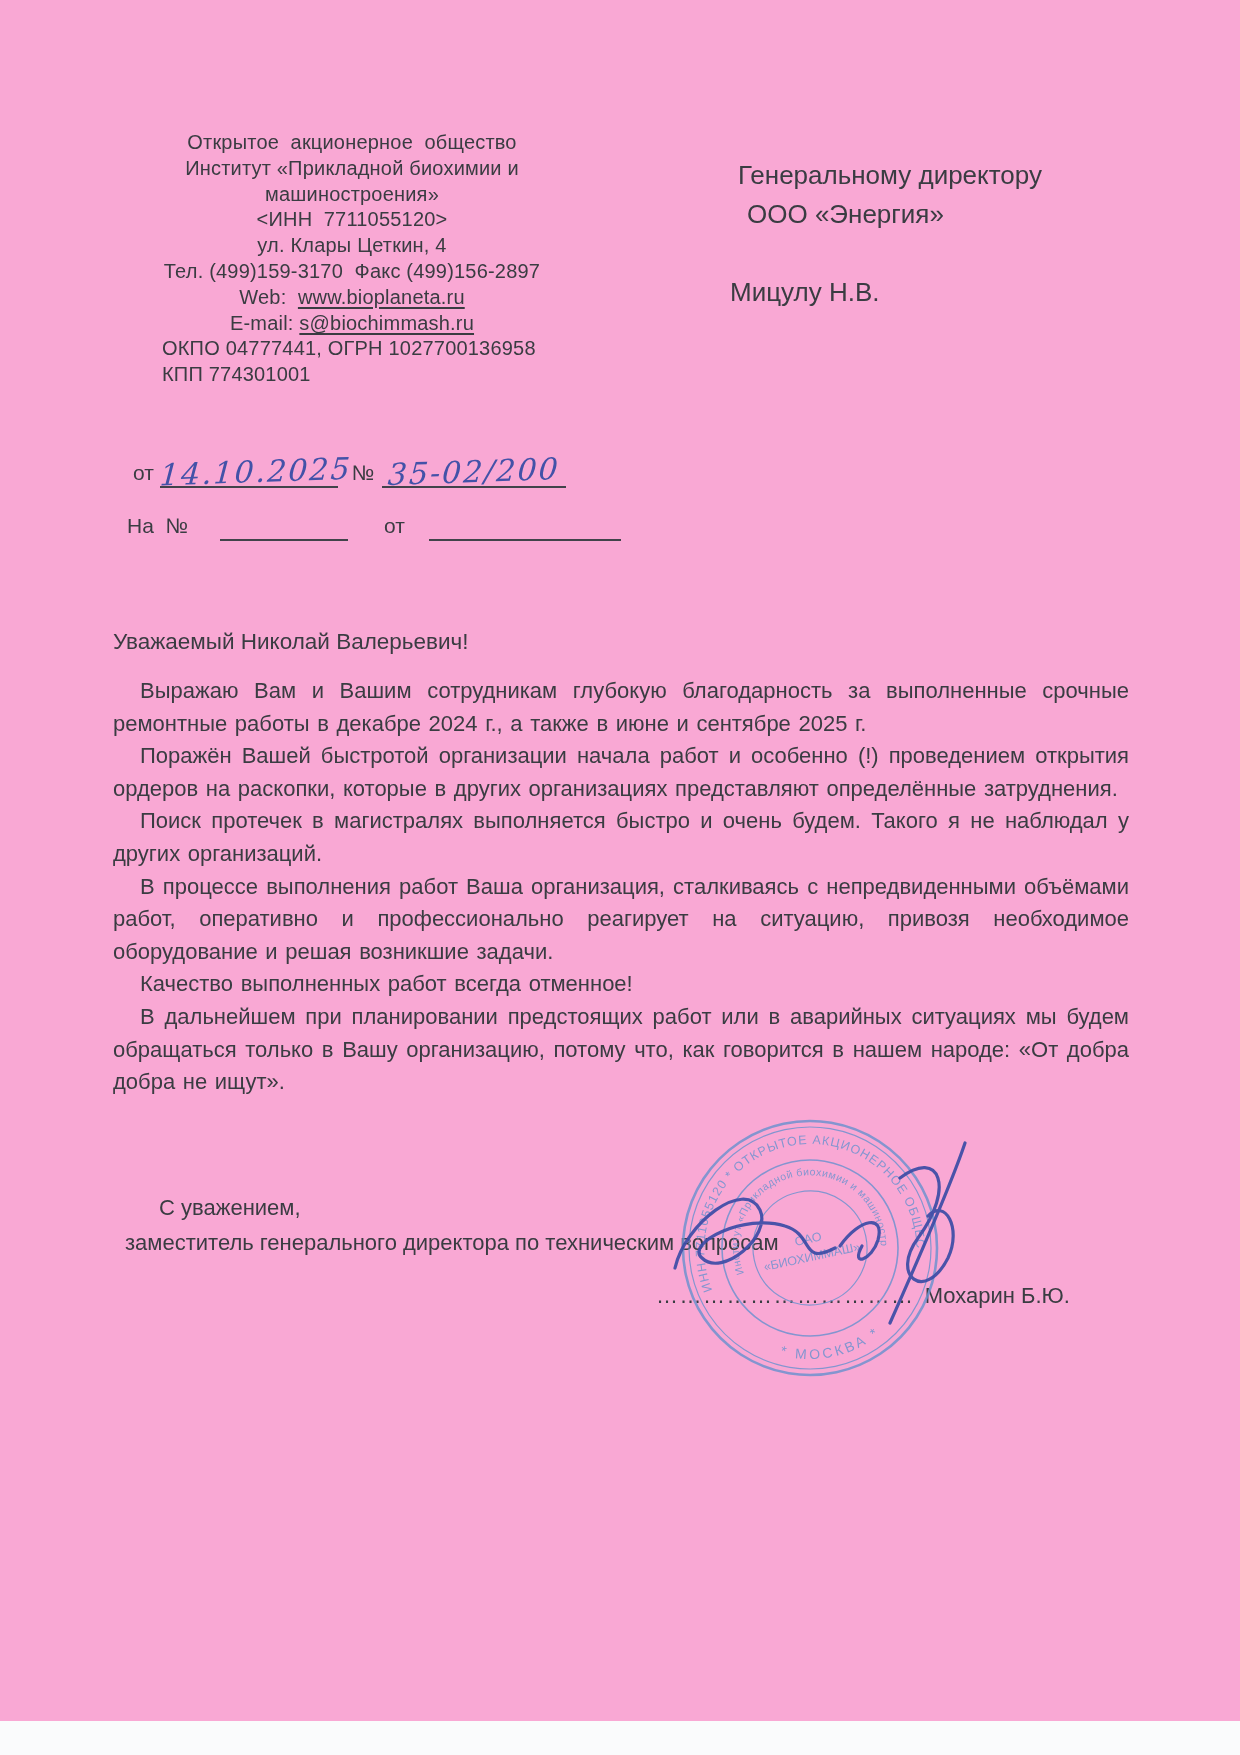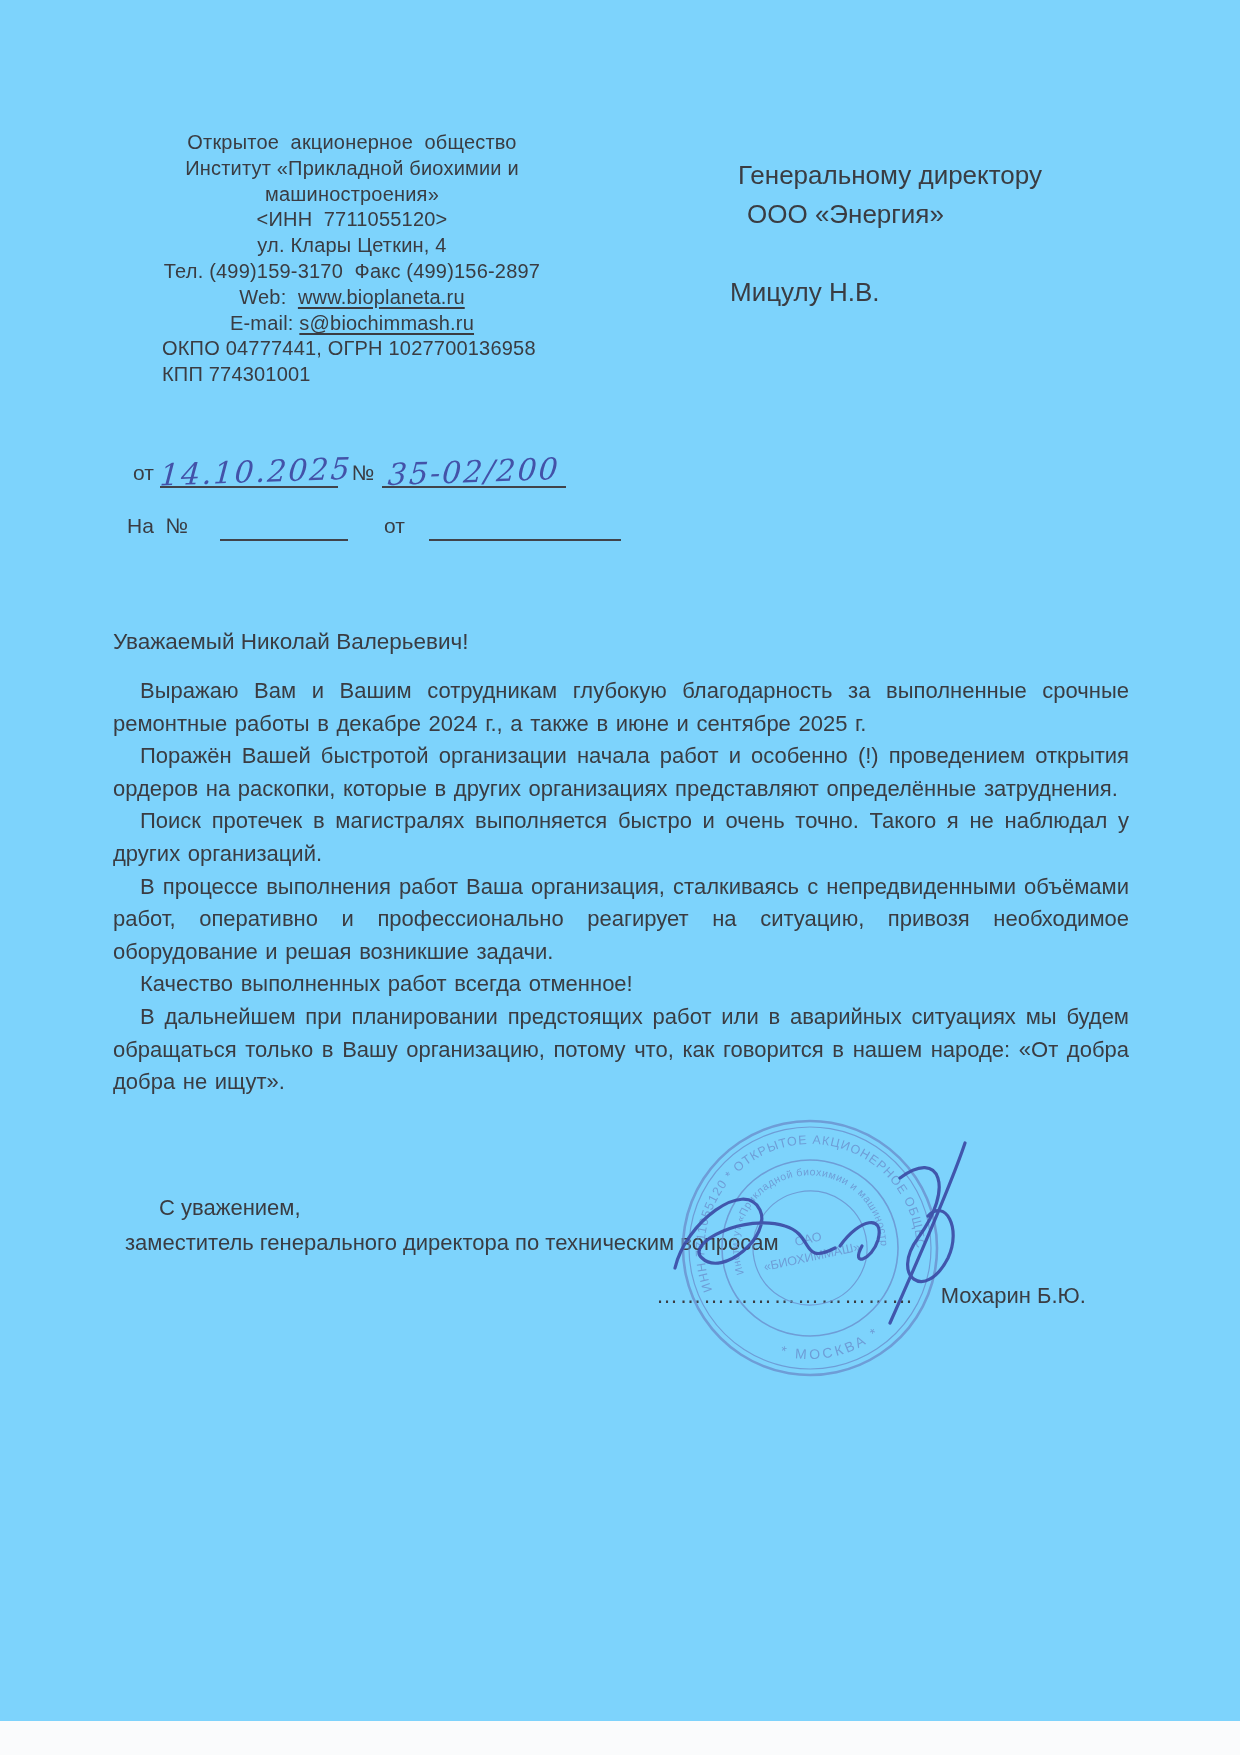--- a/index.html
+++ b/index.html
@@ -1,19 +1,19 @@
 <!DOCTYPE html>
 <html lang="ru"><head>
 <meta charset="utf-8">
 <style>
   * { margin:0; padding:0; box-sizing:border-box; }
   html, body { background:#dfe2e8; }
   .page {
     position:relative; width:1240px; height:1755px;
-    background:#7dd3fc;
+    background:#f9a8d4;
     font-family:"Liberation Sans","DejaVu Sans",sans-serif;
     color:#3a3c42; overflow:hidden;
   }
   .scan-bottom { position:absolute; left:0; right:0; bottom:0; height:34px; background:#fafbfc; }
 
   
   .sender { position:absolute; left:128px; top:130px; width:448px; text-align:center;
             font-size:20px; line-height:25.8px; letter-spacing:.2px; }
   .sender .row { white-space:pre; }
   .sender .leftal { text-align:left; padding-left:34px; }
@@ -47,21 +47,21 @@
   .letter-body p { text-indent:27px; }
 
   
   .closing { position:absolute; left:125px; top:1191px; font-size:22px; line-height:33px; }
   .closing .c1 { padding-left:34px; }
   .closing .c2 { margin-top:2px; }
 
   
   .sig-row { position:absolute; left:656px; top:1283px; font-size:22px; white-space:nowrap; }
   .sig-row .dots { letter-spacing:1.5px; }
-  .sig-row .name { margin-left:20px; }
+  .sig-row .name { margin-left:4px; }
 
   
   .stamp-svg { position:absolute; left:665px; top:1103px; transform:rotate(-12deg); opacity:.82; z-index:3; }
   .stamp-svg text { font-family:"Liberation Sans",sans-serif; fill:#6b92cf; }
   .sig-svg { position:absolute; left:650px; top:1118px; z-index:4; }
 </style>
 </head>
 <body>
 
 <div class="page">
@@ -97,21 +97,21 @@
     <span class="slot reply1"></span>
     <span class="lbl" style="margin-left:12px;">от</span>
     <span class="slot reply2"></span>
   </div>
 
   <div class="salutation">Уважаемый Николай Валерьевич!</div>
 
   <div class="letter-body">
     <p>Выражаю Вам и Вашим сотрудникам глубокую благодарность за выполненные срочные ремонтные работы в декабре 2024 г., а также в июне и сентябре 2025 г.</p>
     <p>Поражён Вашей быстротой организации начала работ и особенно (!) проведением открытия ордеров на раскопки, которые в других организациях представляют определённые затруднения.</p>
-    <p>Поиск протечек в магистралях выполняется быстро и очень точно. Такого я не наблюдал у других организаций.</p>
+    <p>Поиск протечек в магистралях выполняется быстро и очень будем. Такого я не наблюдал у других организаций.</p>
     <p>В процессе выполнения работ Ваша организация, сталкиваясь с непредвиденными объёмами работ, оперативно и профессионально реагирует на ситуацию,  привозя необходимое оборудование и решая возникшие задачи.</p>
     <p>Качество выполненных работ всегда отменное!</p>
     <p>В дальнейшем при планировании предстоящих работ или в аварийных ситуациях мы будем обращаться только в Вашу организацию, потому что, как говорится в нашем народе: «От добра добра не ищут».</p>
   </div>
 
   <div class="closing">
     <div class="c1">С уважением,</div>
     <div class="c2">заместитель генерального директора по техническим вопросам</div>
   </div>
 

